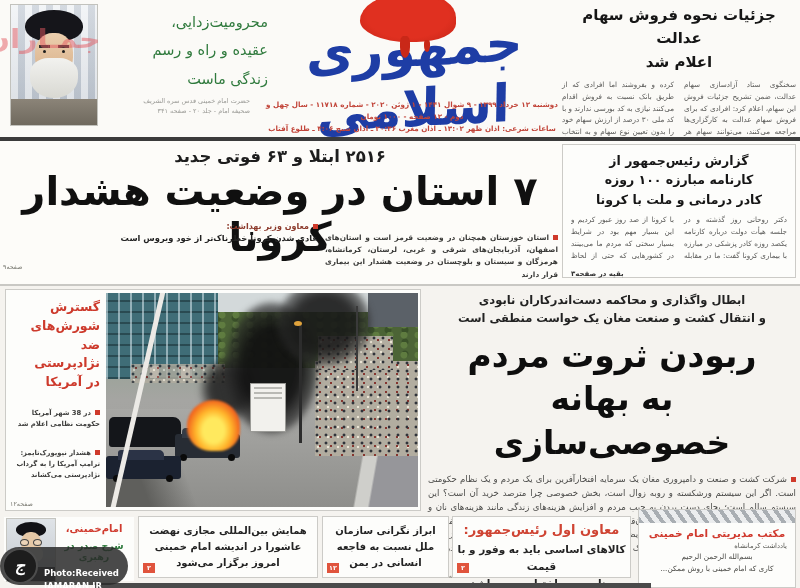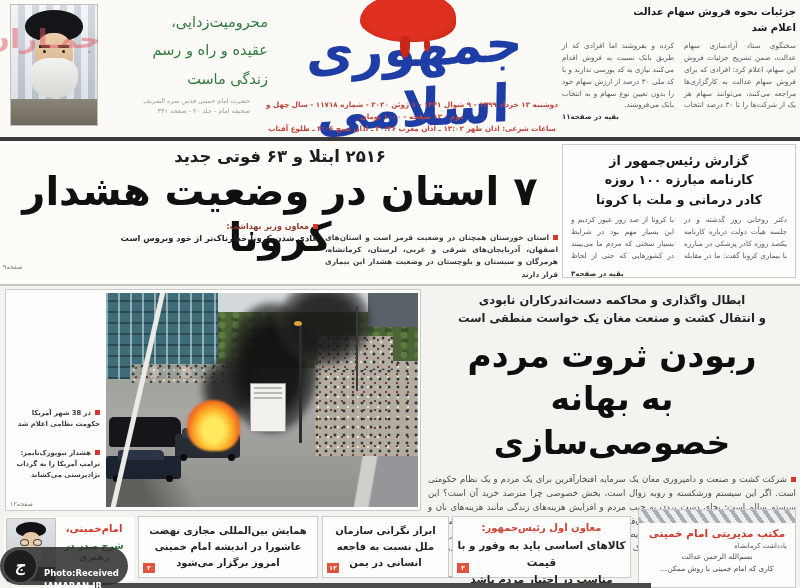--- a/index.html
+++ b/index.html
@@ -30,21 +30,21 @@
   .logo-wrap{left:268px;top:0;width:292px;height:98px;}
   .logo-text{left:0;top:18px;width:100%;text-align:center;color:#1e3da5;font-size:52px;font-weight:bold;
              transform:rotate(-3deg) skewX(-4deg);letter-spacing:-2px;}
   .splash{left:92px;top:-6px;width:96px;height:48px;background:radial-gradient(ellipse at 50% 45%,#e03020 0 60%,#c42416 100%);
           border-radius:58% 46% 52% 64%/70% 62% 48% 56%;}
   .drip1{left:132px;top:36px;width:10px;height:22px;background:#c92818;border-radius:40% 40% 60% 60%;}
   .drip2{left:156px;top:40px;width:6px;height:12px;background:#c92818;border-radius:40% 40% 60% 60%;}
   .dateline{left:262px;top:99px;width:300px;color:#c2453a;font-size:7.2px;font-weight:bold;line-height:1.7;text-align:center;}
 
   .justice{left:562px;top:4px;width:234px;}
-  .justice h2{margin:0;font-size:10px;font-weight:bold;color:#161616;line-height:1.55;}
+  .justice h2{margin:0;font-size:15px;font-weight:bold;color:#161616;text-align:center;line-height:1.55;}
   .smallbody{font-size:7.2px;color:#5a5a58;text-align:justify;line-height:1.65;column-count:2;column-gap:10px;margin-top:5px;}
   .more{font-size:7px;font-weight:bold;color:#333;text-align:left;margin-top:2px;}
 
   .rule-dark{left:0;top:137px;width:800px;height:4px;background:#3b3b3b;}
   .rule-light{left:0;top:284px;width:800px;height:2px;background:#c9c8c4;}
 
   
   .lead-bg{left:0;top:141px;width:800px;height:143px;background:#fdfcf9;}
   .lead-kicker{left:20px;top:147px;width:520px;text-align:center;font-size:16.5px;font-weight:bold;color:#1d1d1d;}
   .lead-head{left:0px;top:168px;width:560px;text-align:center;font-size:40px;font-weight:800;color:#101010;}
@@ -131,21 +131,21 @@
   .wm-circle{left:2px;top:1px;width:36px;height:36px;background:#1d1d1d;border:2px solid #4d4d4d;border-radius:50%;
              box-sizing:border-box;color:#fff;font-size:16px;font-weight:bold;text-align:center;line-height:32px;font-style:italic;}
   .wm-text{left:44px;top:20px;color:#fff;font-size:8.5px;font-weight:bold;line-height:1.55;direction:ltr;text-align:left;}
 
   .bbox{top:516px;height:62px;position:absolute;}
   .bx1{left:138px;width:180px;}
   .bx1 .t{color:#1c3d9e;}
   .bx2{left:322px;width:127px;}
   .bx3{left:452px;width:179px;}
   .bbox .t{display:block;margin-top:6px;text-align:center;font-size:10px;font-weight:bold;color:#232323;line-height:1.6;}
-  .bx3 .k{display:block;margin-top:5px;text-align:center;font-size:10px;font-weight:bold;color:#cf4433;}
+  .bx3 .k{display:block;margin-top:5px;text-align:center;font-size:13px;font-weight:bold;color:#cf4433;}
   .bx3 .t{margin-top:4px;font-size:10.5px;}
 
   .editor{left:638px;top:509px;width:158px;height:79px;}
   .ed-stripes{left:0;top:0;width:100%;height:13px;background:repeating-linear-gradient(55deg,#9aa0a6 0 4px,#e8eaec 4px 9px);opacity:.85;}
   .ed-title{width:100%;text-align:center;color:#d03a2e;font-size:10.5px;font-weight:bold;margin-top:17px;}
   .ed-sub{width:100%;text-align:right;color:#55554f;font-size:6.8px;padding-right:8px;box-sizing:border-box;margin-top:3px;}
   .ed-body{width:100%;text-align:center;color:#4a4a46;font-size:7.3px;line-height:1.7;margin-top:1px;}
   .jam{left:-8px;top:24px;font-size:26px;font-weight:bold;color:rgba(228,88,95,.5);z-index:6;transform:scaleX(1.15);}
 
   .bottom-bar{left:95px;top:583px;width:556px;height:5px;background:#4a4a4a;}
@@ -210,20 +210,25 @@
 کارنامه مبارزه ۱۰۰ روزه
 کادر درمانی و ملت با کرونا</h2>
   <div class="smallbody">دکتر روحانی روز گذشته و در جلسه هیأت دولت درباره کارنامه یکصد روزه کادر پزشکی در مبارزه با بیماری کرونا گفت: ما در مقابله با کرونا از صد روز عبور کردیم و این بسیار مهم بود در شرایط بسیار سختی که مردم ما می‌بینند در کشورهایی که حتی از لحاظ مالی، اقتصادی، پزشکی و علمی پیشرفته هستند در طول این مدت با چه مشکلات بزرگی برابر این ویروس مواجه شدند.</div>
   <div class="more">بقیه در صفحه۳</div>
 </div>
 
 <div class="abs rule-light"></div>
 
 <div class="abs box photo-block">
   <div class="abs caption-col">
+    <div class="abs riot-head rtl pre">گسترش
+شورش‌های
+ضد
+نژادپرستی
+در آمریکا</div>
     <div class="abs riot-b rb1 rtl"><span class="sq"></span><span>در 38 شهر آمریکا حکومت نظامی اعلام شد</span></div>
     <div class="abs riot-b rb2 rtl"><span class="sq"></span><span>هشدار نیویورک‌تایمز:</span> <span>ترامپ آمریکا را به گرداب نژادپرستی می‌کشاند</span></div>
     <div class="abs pgref pg12 rtl">صفحه۱۲</div>
   </div>
 
   <div class="abs photo">
     <div class="abs ph-sky"></div>
     <div class="abs ph-trees"></div>
     <div class="abs ph-bldg"></div>
     <div class="abs ph-banner" style="left:14%;"></div>
@@ -304,18 +309,18 @@
   <span class="k rtl">معاون اول رئیس‌جمهور:</span>
   <span class="t rtl pre">کالاهای اساسی باید به وفور و با قیمت
 مناسب در اختیار مردم باشد</span>
   <span class="badge">۲</span>
 </div>
 
 <div class="abs box editor">
   <div class="abs ed-stripes"></div>
   <div class="ed-title rtl">مکتب مدیریتی امام خمینی</div>
   <div class="ed-sub rtl">یادداشت کرمانشاه</div>
-  <div class="ed-body rtl pre">بسم‌الله الرحمن عدالت
+  <div class="ed-body rtl pre">بسم‌الله الرحمن الرحیم
 کاری که امام خمینی با روش ممکن...</div>
 </div>
 <div class="abs jam rtl">جمـاران</div>
 
 <div class="abs bottom-bar"></div>
 
 </body></html>

